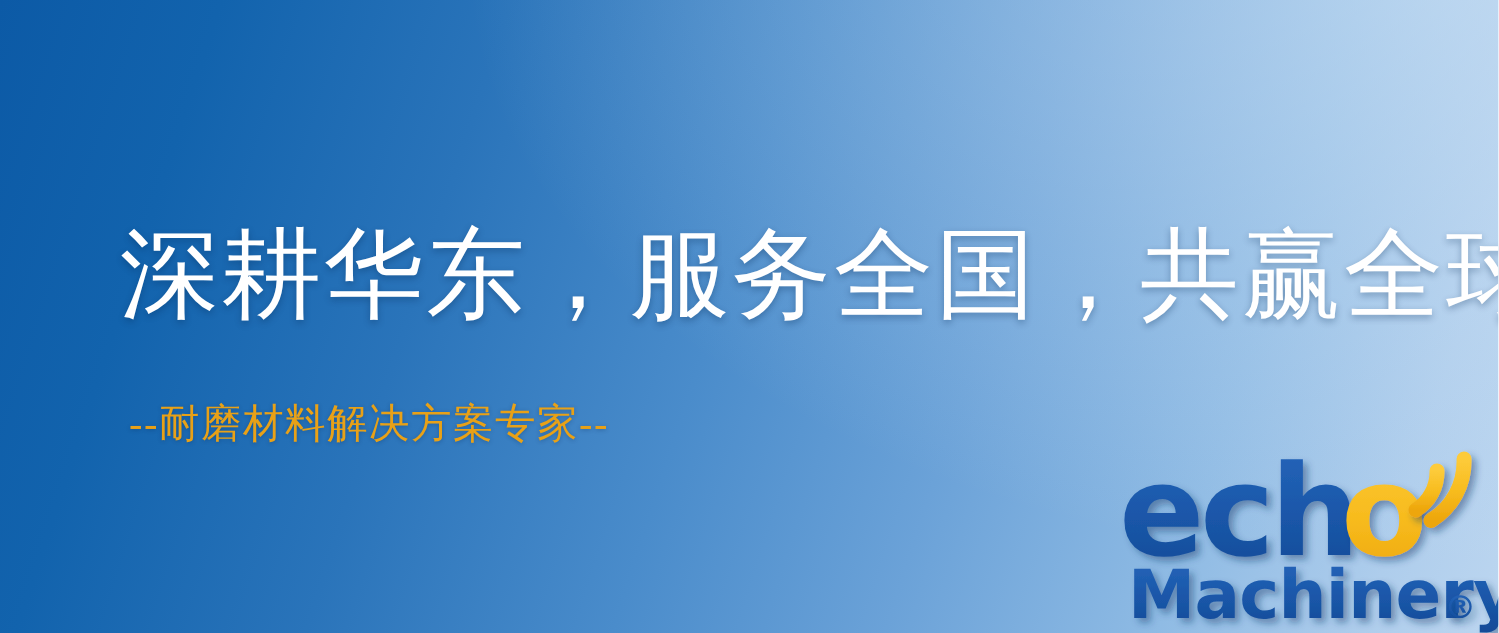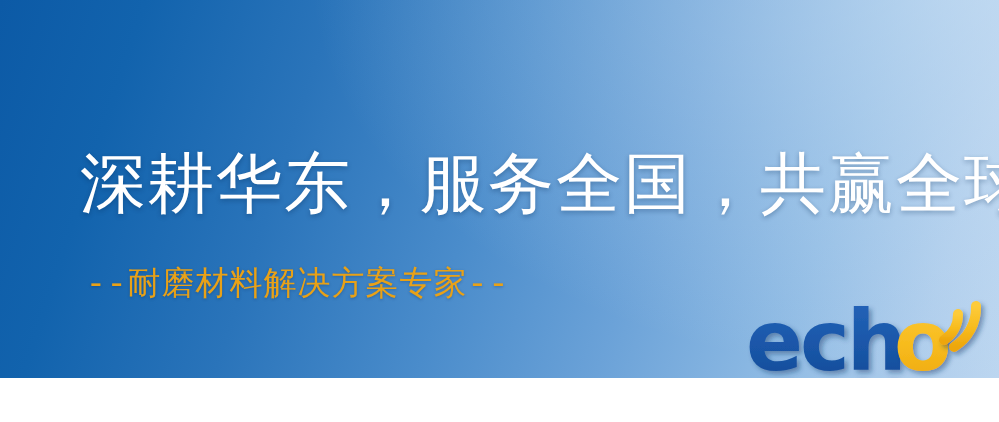--- a/index.html
+++ b/index.html
@@ -4,21 +4,21 @@
 <title>Echo Machinery Banner</title>
 <style>
   html, body {
     margin: 0;
     padding: 0;
     background: #ffffff;
   }
   #banner {
     position: relative;
     width: 999px;
-    height: 378px;
+    height: 422px;
     overflow: hidden;
     
     background:
       linear-gradient(108deg,
         #0c5aa6 0%,
         #1263ad 13%,
         #2a74ba 30%,
         #4a8ccb 48%,
         #6ba2d8 64%,
         #8fbbe4 80%,
@@ -54,22 +54,22 @@
     text-shadow: 0 2px 5px rgba(0, 38, 82, 0.33);
   }
 
   
   .subtitle {
     position: absolute;
     left: 86px;
     top: 266px;
     z-index: 3;
     color: #e8a117;
-    font-family: Liberation Mono, monospace;
-    font-size: 33px;
+    font-family: Liberation Serif, serif;
+    font-size: 27px;
     line-height: 1.2;
     letter-spacing: 1px;
     white-space: nowrap;
     text-shadow: 0 1px 3px rgba(0, 38, 82, 0.30);
   }
 
   
   #logo {
     position: absolute;
     left: 744px;

